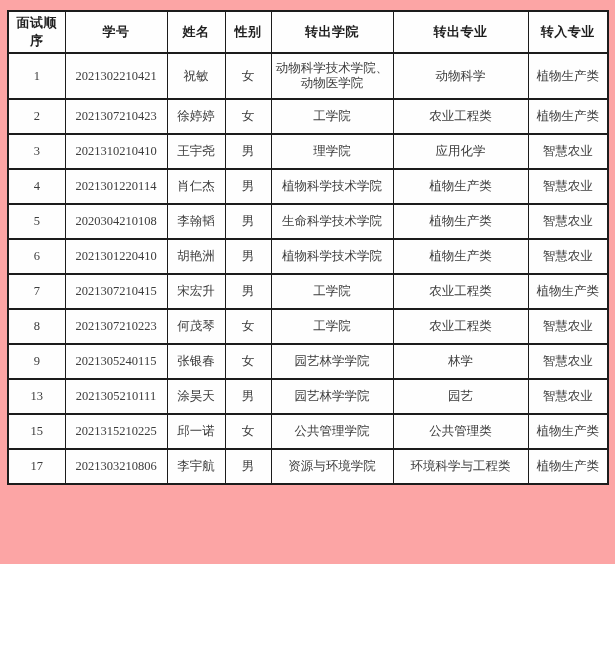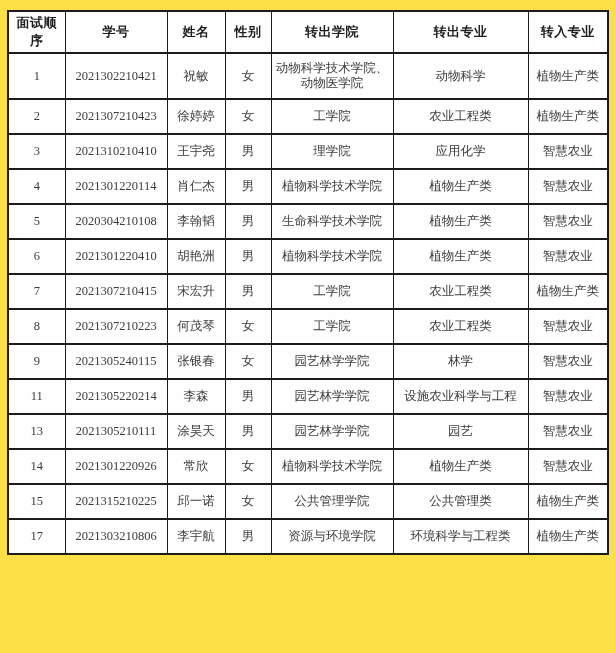--- a/index.html
+++ b/index.html
@@ -2,24 +2,24 @@
 <html><head>
 <meta charset="utf-8">
 <style>
   html, body {
     margin: 0;
     padding: 0;
     background: #ffffff;
   }
   .page {
     width: 615px;
-    height: 653px;
+    height: 564px;
     box-sizing: border-box;
     padding: 10px 8px 4px 7px;
-    background: #fde047;
+    background: #fca5a5;
     font-family: "Liberation Serif", "DejaVu Serif", serif;
   }
   table.roster {
     border-collapse: collapse;
     table-layout: fixed;
     width: 600px;
     background: #fefefe;
   }
   table.roster, table.roster th, table.roster td {
     border: 1px solid #1c1c1c;
@@ -163,44 +163,26 @@
         <tr>
           <td>9</td>
           <td>2021305240115</td>
           <td>张银春</td>
           <td>女</td>
           <td>园艺林学学院</td>
           <td>林学</td>
           <td>智慧农业</td>
         </tr>
         <tr>
-          <td>11</td>
-          <td>2021305220214</td>
-          <td>李森</td>
-          <td>男</td>
-          <td>园艺林学学院</td>
-          <td>设施农业科学与工程</td>
-          <td>智慧农业</td>
-        </tr>
-        <tr>
           <td>13</td>
           <td>2021305210111</td>
           <td>涂昊天</td>
           <td>男</td>
           <td>园艺林学学院</td>
           <td>园艺</td>
-          <td>智慧农业</td>
-        </tr>
-        <tr>
-          <td>14</td>
-          <td>2021301220926</td>
-          <td>常欣</td>
-          <td>女</td>
-          <td>植物科学技术学院</td>
-          <td>植物生产类</td>
           <td>智慧农业</td>
         </tr>
         <tr>
           <td>15</td>
           <td>2021315210225</td>
           <td>邱一诺</td>
           <td>女</td>
           <td>公共管理学院</td>
           <td>公共管理类</td>
           <td>植物生产类</td>

